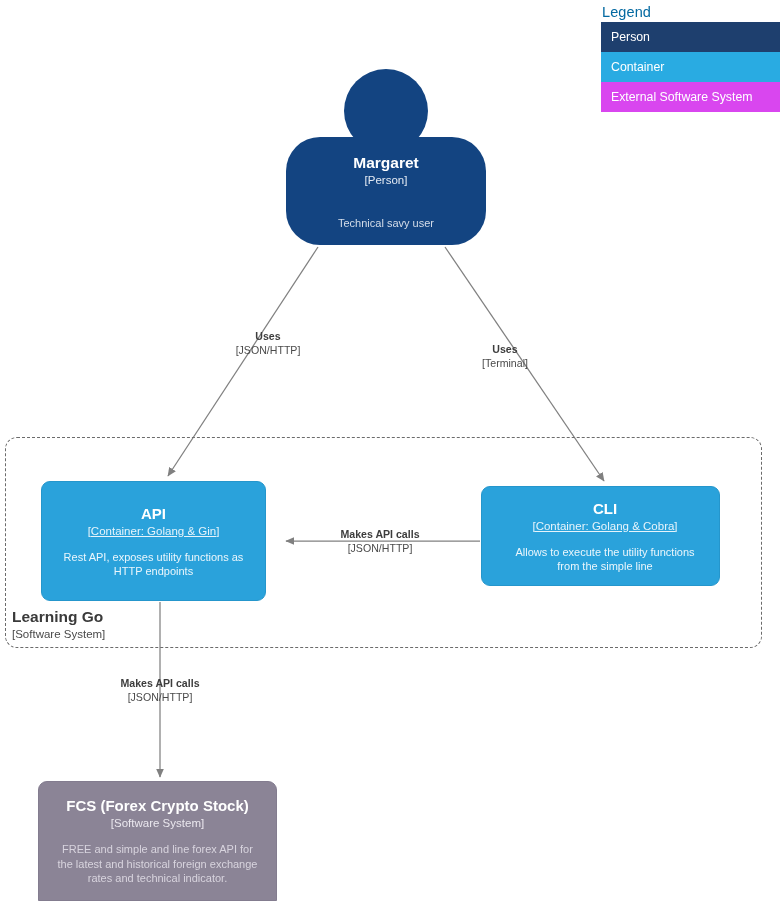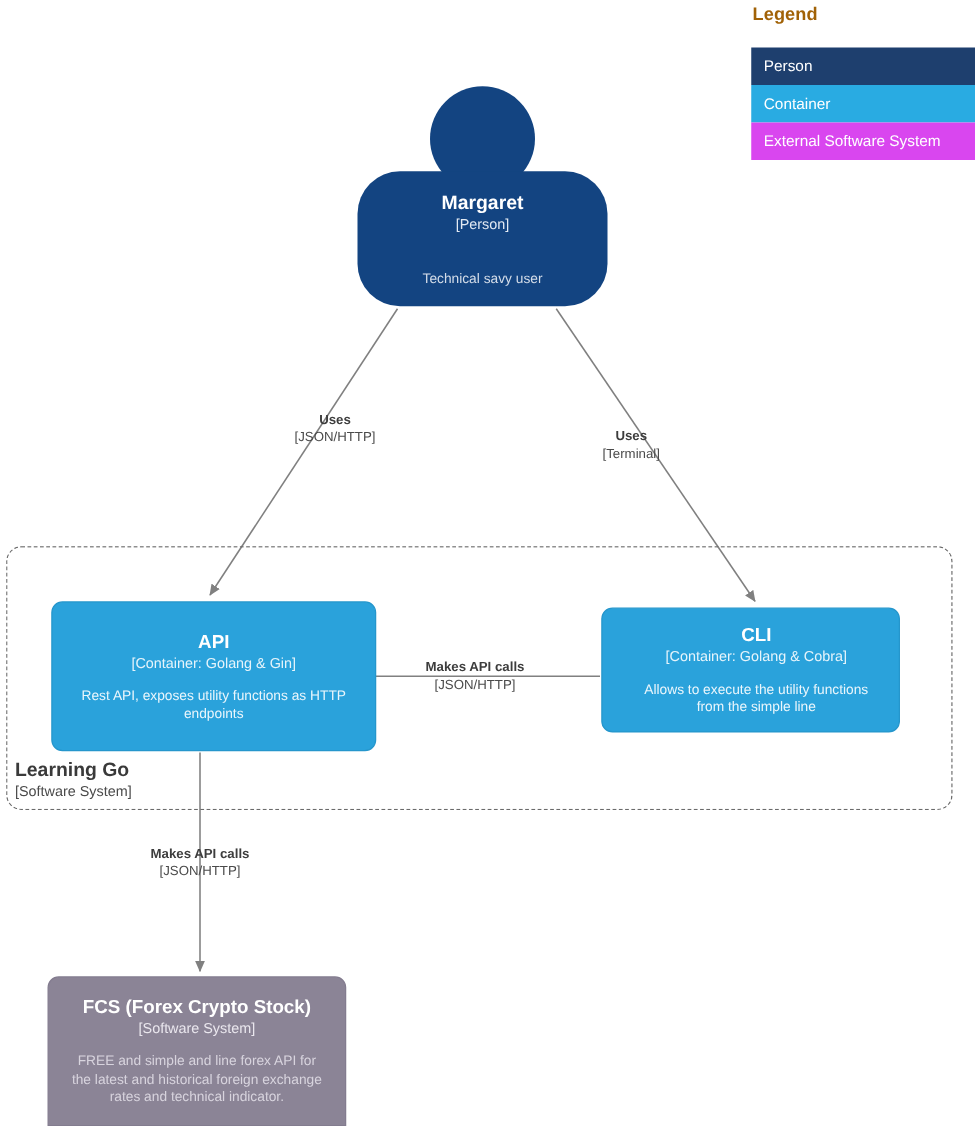--- a/index.html
+++ b/index.html
@@ -31,23 +31,23 @@
 
   
   .legend {
     position: absolute;
     left: 601px;
     top: 4px;
     width: 179px;
   }
   .legend-title {
     font-size: 14.5px;
-    font-weight: bold;
-    color: #a16207;
-    margin: 0 0 18px 1px;
+    font-weight: normal;
+    color: #0369a1;
+    margin: 0 0 2px 1px;
     letter-spacing: .1px;
   }
   .legend-row {
     height: 30px;
     line-height: 30px;
     padding-left: 10px;
     font-size: 12.3px;
     color: #ffffff;
     box-sizing: border-box;
     white-space: nowrap;
@@ -112,27 +112,27 @@
     margin-top: 11px;
     padding: 0 6px;
   }
 
   
   #node-api, #node-cli {
     background: #2AA2DB;
     border: 1px solid #2596cc;
   }
   #node-api {
-    left: 41px; top: 481px; width: 260px; height: 120px;
+    left: 41px; top: 481px; width: 225px; height: 120px;
   }
   #node-cli {
     left: 481px; top: 486px; width: 239px; height: 100px; padding-left: 19px;
   }
   #node-api .n-desc, #node-cli .n-desc { color: #eaf6fc; }
-  #node-api .n-type, #node-cli .n-type { color: #e6f4fb; }
+  #node-api .n-type, #node-cli .n-type { color: #e6f4fb; text-decoration: underline; }
 
   
   #node-fcs {
     left: 38px; top: 781px; width: 239px; height: 120px;
     background: #8B8496;
     border: 1px solid #837c8f;
     border-radius: 9px 9px 0 0;
   }
   #node-fcs .n-type { color: #eae7ee; }
   #node-fcs .n-desc { color: #d8d4de; }

